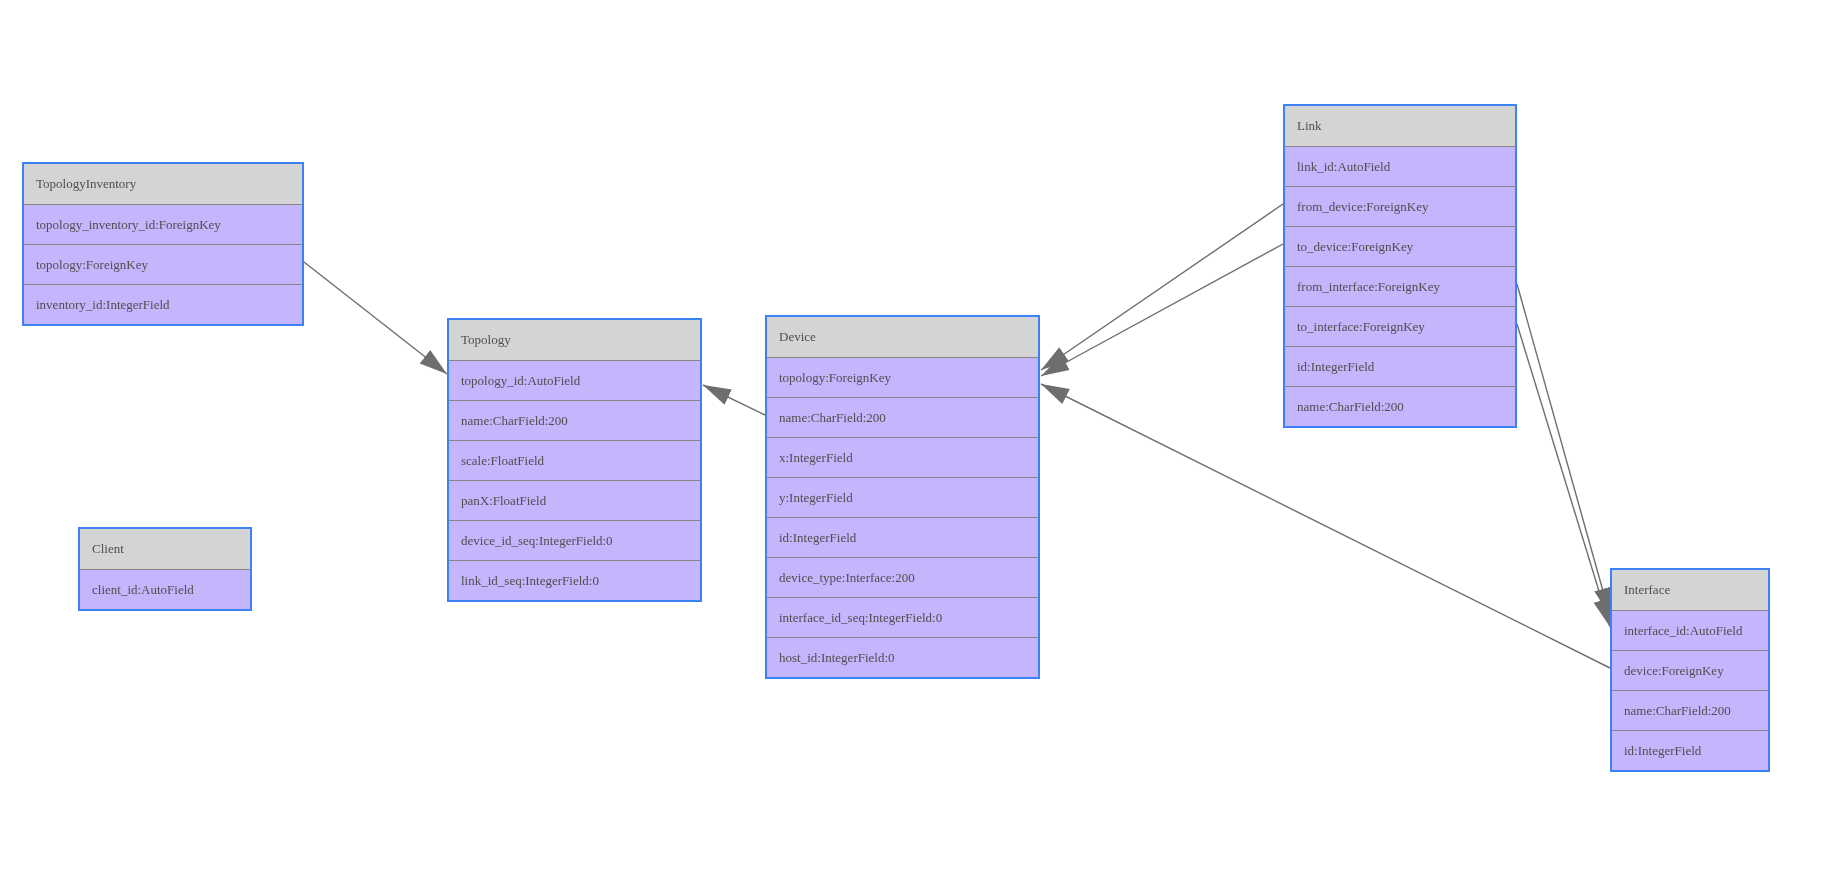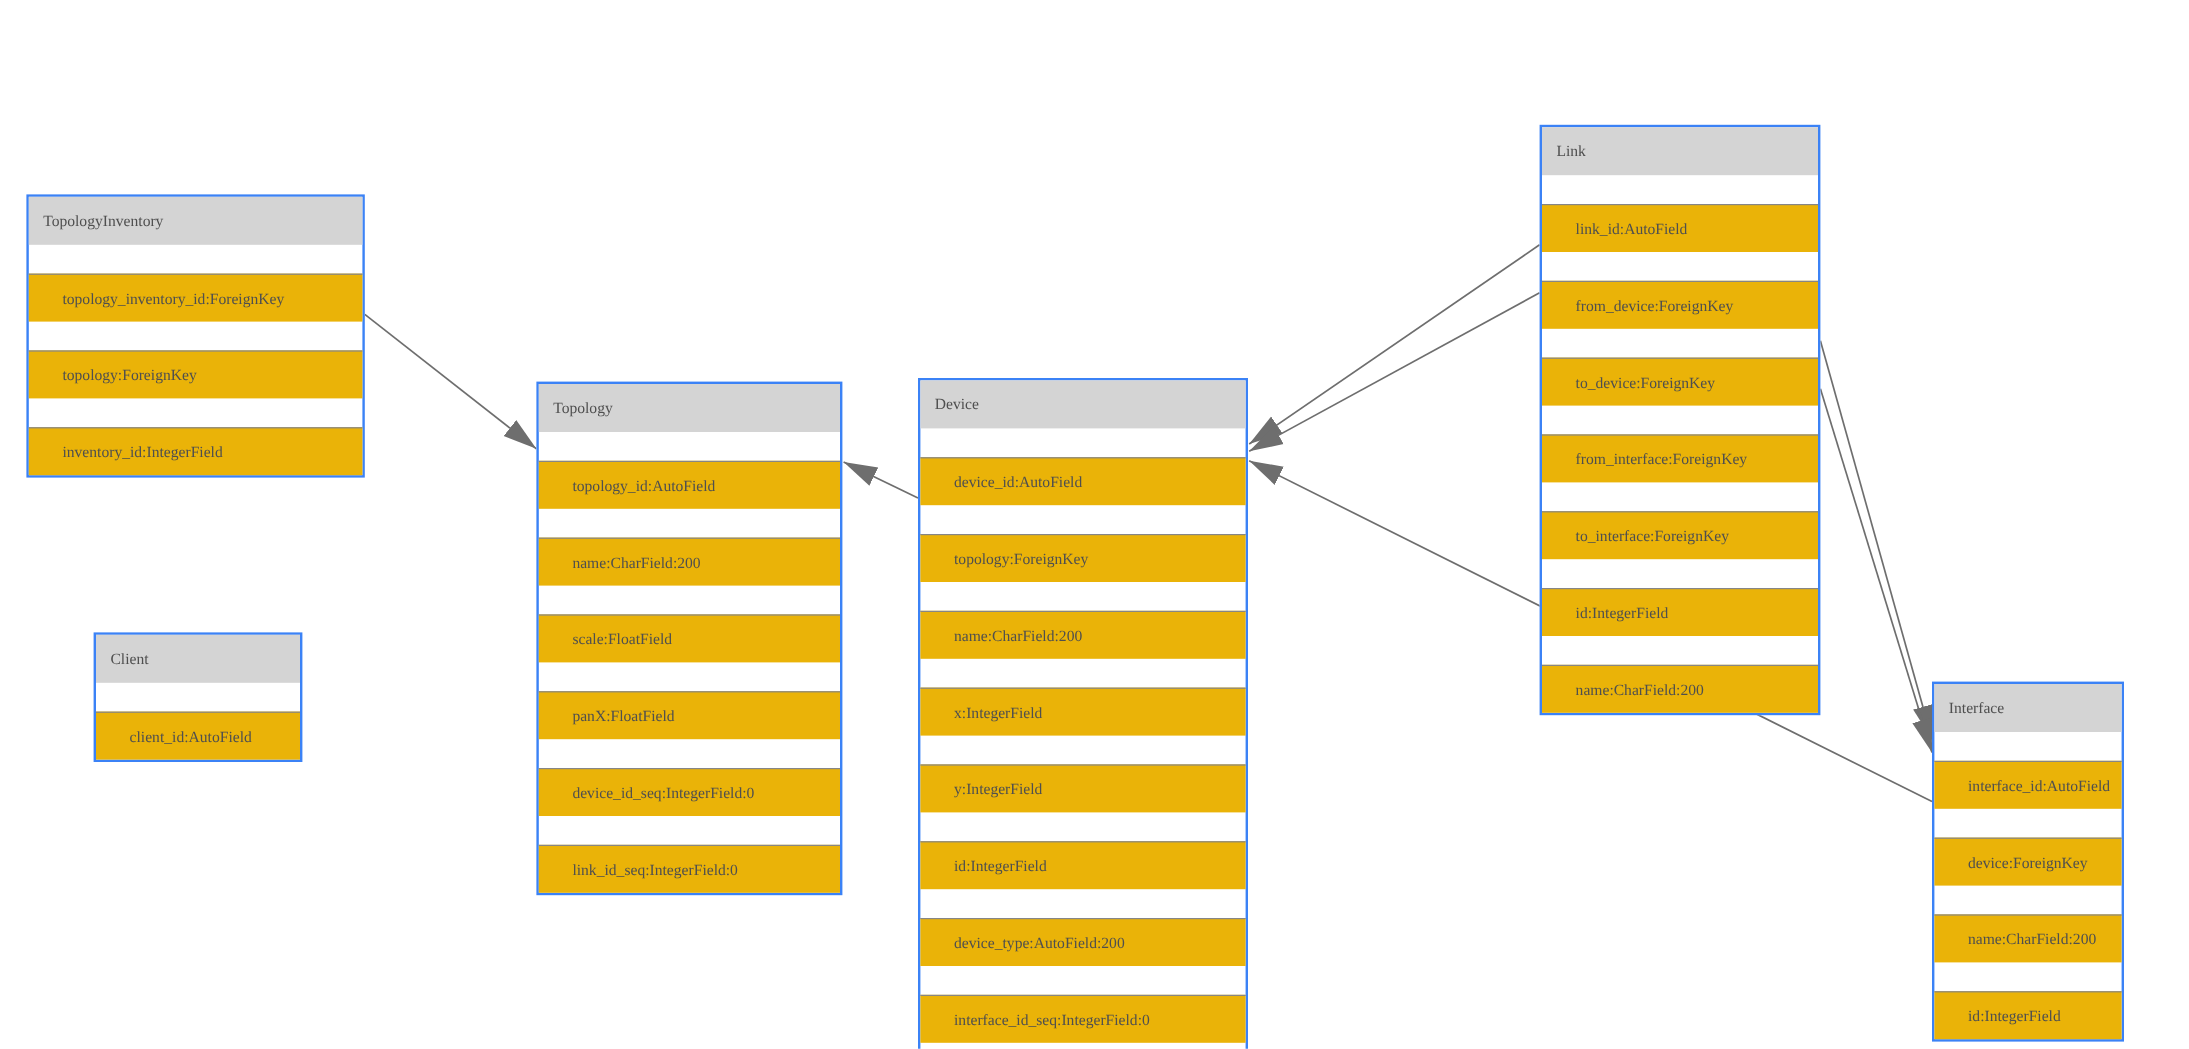--- a/index.html
+++ b/index.html
@@ -36,27 +36,26 @@
     line-height: 40px;
     padding-left: 12px;
     background: #d4d4d4;
     box-sizing: border-box;
     white-space: nowrap;
     overflow: hidden;
   }
   .entity-row {
     height: 40px;
     line-height: 39px;
-    padding-left: 28px;
+    padding-left: 12px;
     border-top: 1px solid #868686;
     box-sizing: border-box;
-    background: #eab308;
+    background: #c4b5fd;
     white-space: nowrap;
     overflow: hidden;
-    margin-top: 24px;
   }
   
   #ent-topology-inventory { left: 22px;   top: 162px; width: 282px; }
   #ent-topology           { left: 447px;  top: 318px; width: 255px; }
   #ent-client             { left: 78px;   top: 527px; width: 174px; }
   #ent-device             { left: 765px;  top: 315px; width: 275px; }
   #ent-link               { left: 1283px; top: 104px; width: 234px; }
   #ent-interface          { left: 1610px; top: 568px; width: 160px; }
   .rel-line {
     stroke: #6e6e6e;
@@ -99,27 +98,26 @@
   <div class="entity-row">link_id_seq:IntegerField:0</div>
 </div>
 
 <div class="entity" id="ent-client">
   <div class="entity-header">Client</div>
   <div class="entity-row">client_id:AutoField</div>
 </div>
 
 <div class="entity" id="ent-device">
   <div class="entity-header">Device</div>
-  <div class="entity-row">device_id:AutoField</div>
   <div class="entity-row">topology:ForeignKey</div>
   <div class="entity-row">name:CharField:200</div>
   <div class="entity-row">x:IntegerField</div>
   <div class="entity-row">y:IntegerField</div>
   <div class="entity-row">id:IntegerField</div>
-  <div class="entity-row">device_type:AutoField:200</div>
+  <div class="entity-row">device_type:Interface:200</div>
   <div class="entity-row">interface_id_seq:IntegerField:0</div>
   <div class="entity-row">host_id:IntegerField:0</div>
 </div>
 
 <div class="entity" id="ent-link">
   <div class="entity-header">Link</div>
   <div class="entity-row">link_id:AutoField</div>
   <div class="entity-row">from_device:ForeignKey</div>
   <div class="entity-row">to_device:ForeignKey</div>
   <div class="entity-row">from_interface:ForeignKey</div>

